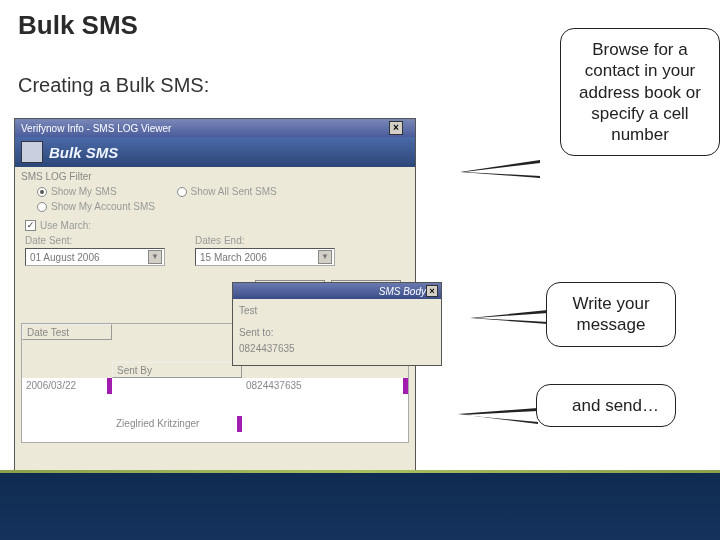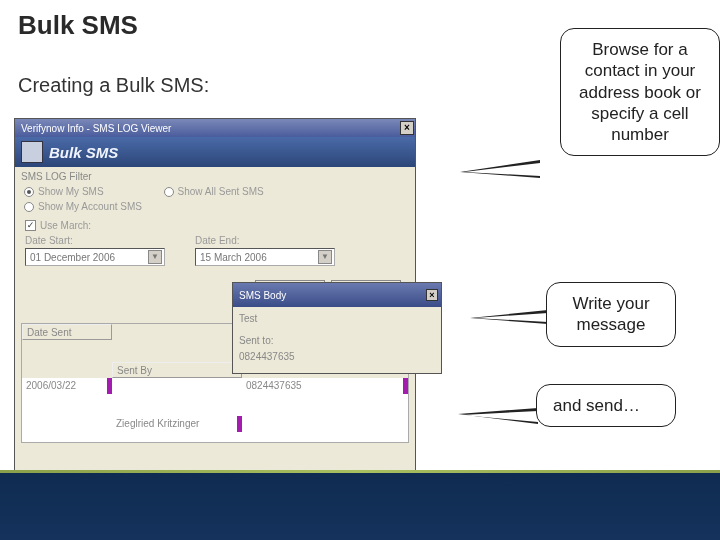--- a/index.html
+++ b/index.html
@@ -45,21 +45,21 @@
     color: #888;
     filter: blur(0px);
   }
   .titlebar {
     height: 18px;
     background: linear-gradient(#7a88b8, #4a5c9c);
     color: #fff;
     display: flex;
     align-items: center;
     justify-content: space-between;
-    padding: 0 1px 0 6px;
+    padding: 0 12px 0 6px;
     font-size: 10px;
   }
   .titlebar .close {
     width: 14px; height: 14px;
     background: #d4d0c8;
     border: 1px solid #333;
     color: #000;
     font-size: 10px;
     line-height: 12px;
     text-align: center;
@@ -87,21 +87,21 @@
     color: #f0f4ff;
   }
   .section-label {
     font-size: 10px;
     color: #888;
     padding: 4px 6px 2px 6px;
   }
   .radio-row {
     display: flex;
     gap: 60px;
-    padding: 2px 9px;
+    padding: 2px 22px;
   }
   .radio-item, .check-item {
     display: flex;
     align-items: center;
     gap: 4px;
     font-size: 10px;
     color: #999;
   }
   .radio {
     width: 10px; height: 10px;
@@ -204,25 +204,26 @@
     top: 282px;
     width: 210px;
     border: 1px solid #555;
     background: #ece9d8;
     font-size: 10px;
     color: #888;
   }
   .popup .p-title {
     background: linear-gradient(#6a7ab0, #3a4c88);
     color: #fff;
-    height: 24px;
-    display: flex;
-    align-items: center;
-    justify-content: space-between;
+    height: 16px;
+    display: flex;
+    align-items: center;
+    justify-content: flex-end;
     padding: 0 3px 0 6px;
+    font-style: italic;
   }
   .popup .p-close {
     width: 12px; height: 12px;
     background: #d4d0c8;
     border: 1px solid #333;
     font-size: 9px; line-height: 10px;
     text-align: center;
     color: #000;
     font-weight: bold;
   }
@@ -237,21 +238,21 @@
     border: 1.5px solid #222;
     border-radius: 14px;
     padding: 10px 14px;
     font-size: 17px;
     color: #222;
     text-align: center;
     line-height: 1.25;
   }
   .co1 { top: 28px; left: 560px; width: 160px; }
   .co2 { top: 282px; left: 546px; width: 130px; }
-  .co3 { top: 384px; left: 536px; width: 140px; text-align: left; padding: 10px 16px; }
+  .co3 { top: 384px; left: 536px; width: 140px; text-align: right; padding: 10px 16px; }
   .tail {
     position: absolute;
     border-style: solid;
   }
   
   .tail1 {
     top: 160px; left: 460px;
     border-width: 12px 80px 6px 0;
     border-color: transparent #222 transparent transparent;
   }
@@ -338,42 +339,42 @@
       </div>
     </div>
     <div style="padding:6px 10px 0 10px;">
       <div class="check-item">
         <div class="check">✓</div>
         <span>Use March:</span>
       </div>
     </div>
     <div class="date-row">
       <div class="date-col">
-        <label>Date Start:</label>
+        <label>Date Sent:</label>
         <div class="date-input">
-          <span>01  December  2006</span>
+          <span>01  August  2006</span>
           <div class="dd">▼</div>
         </div>
       </div>
       <div class="date-col">
-        <label>Date End:</label>
+        <label>Dates End:</label>
         <div class="date-input">
           <span>15  March  2006</span>
           <div class="dd">▼</div>
         </div>
       </div>
     </div>
     <div class="btn-row">
       <div class="btn">Cancel</div>
       <div class="btn">Search</div>
     </div>
     <div class="results-label">SMS LOG Results</div>
     <div class="table">
       <div class="thead">
-        <div class="th c1">Date Sent</div>
+        <div class="th c1">Date Test</div>
         <div class="th c2">Sent By</div>
         <div class="th c3">Sent To</div>
       </div>
       <div class="trow">
         <div class="td c1">2006/03/22</div>
         <div class="td c2">Zieglried Kritzinger</div>
         <div class="td c3">0824437635</div>
       </div>
     </div>
   </div>

